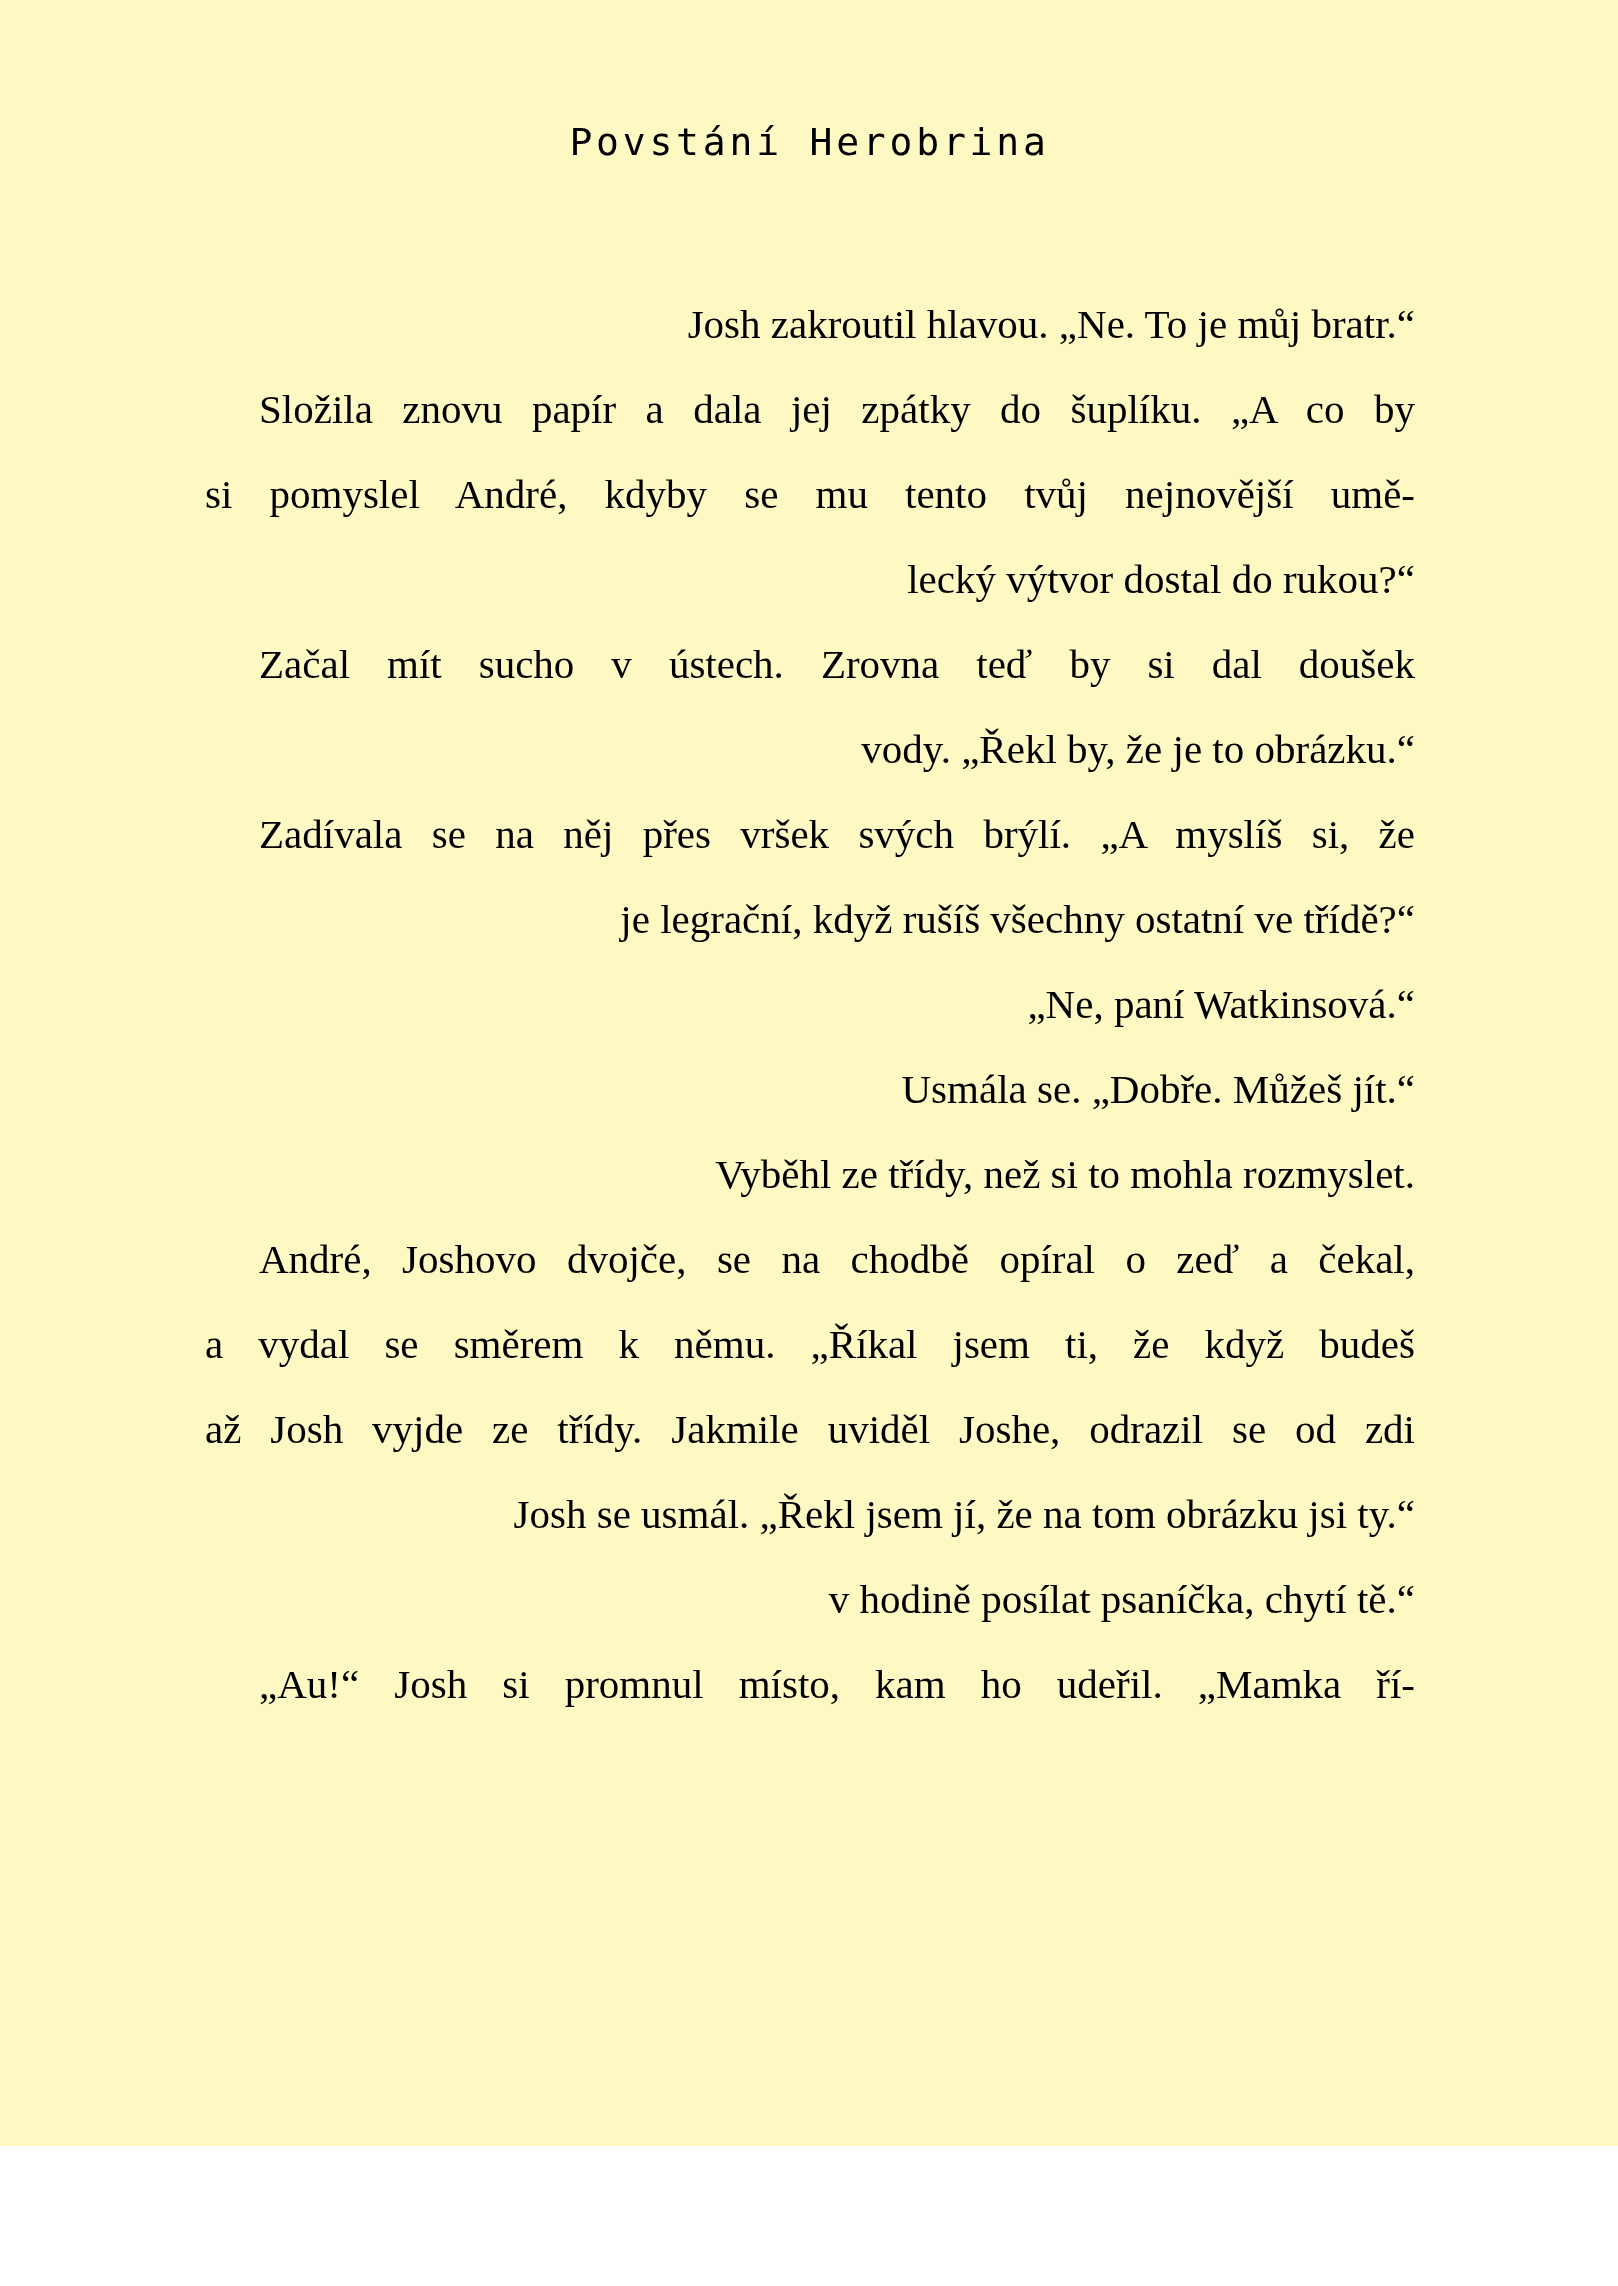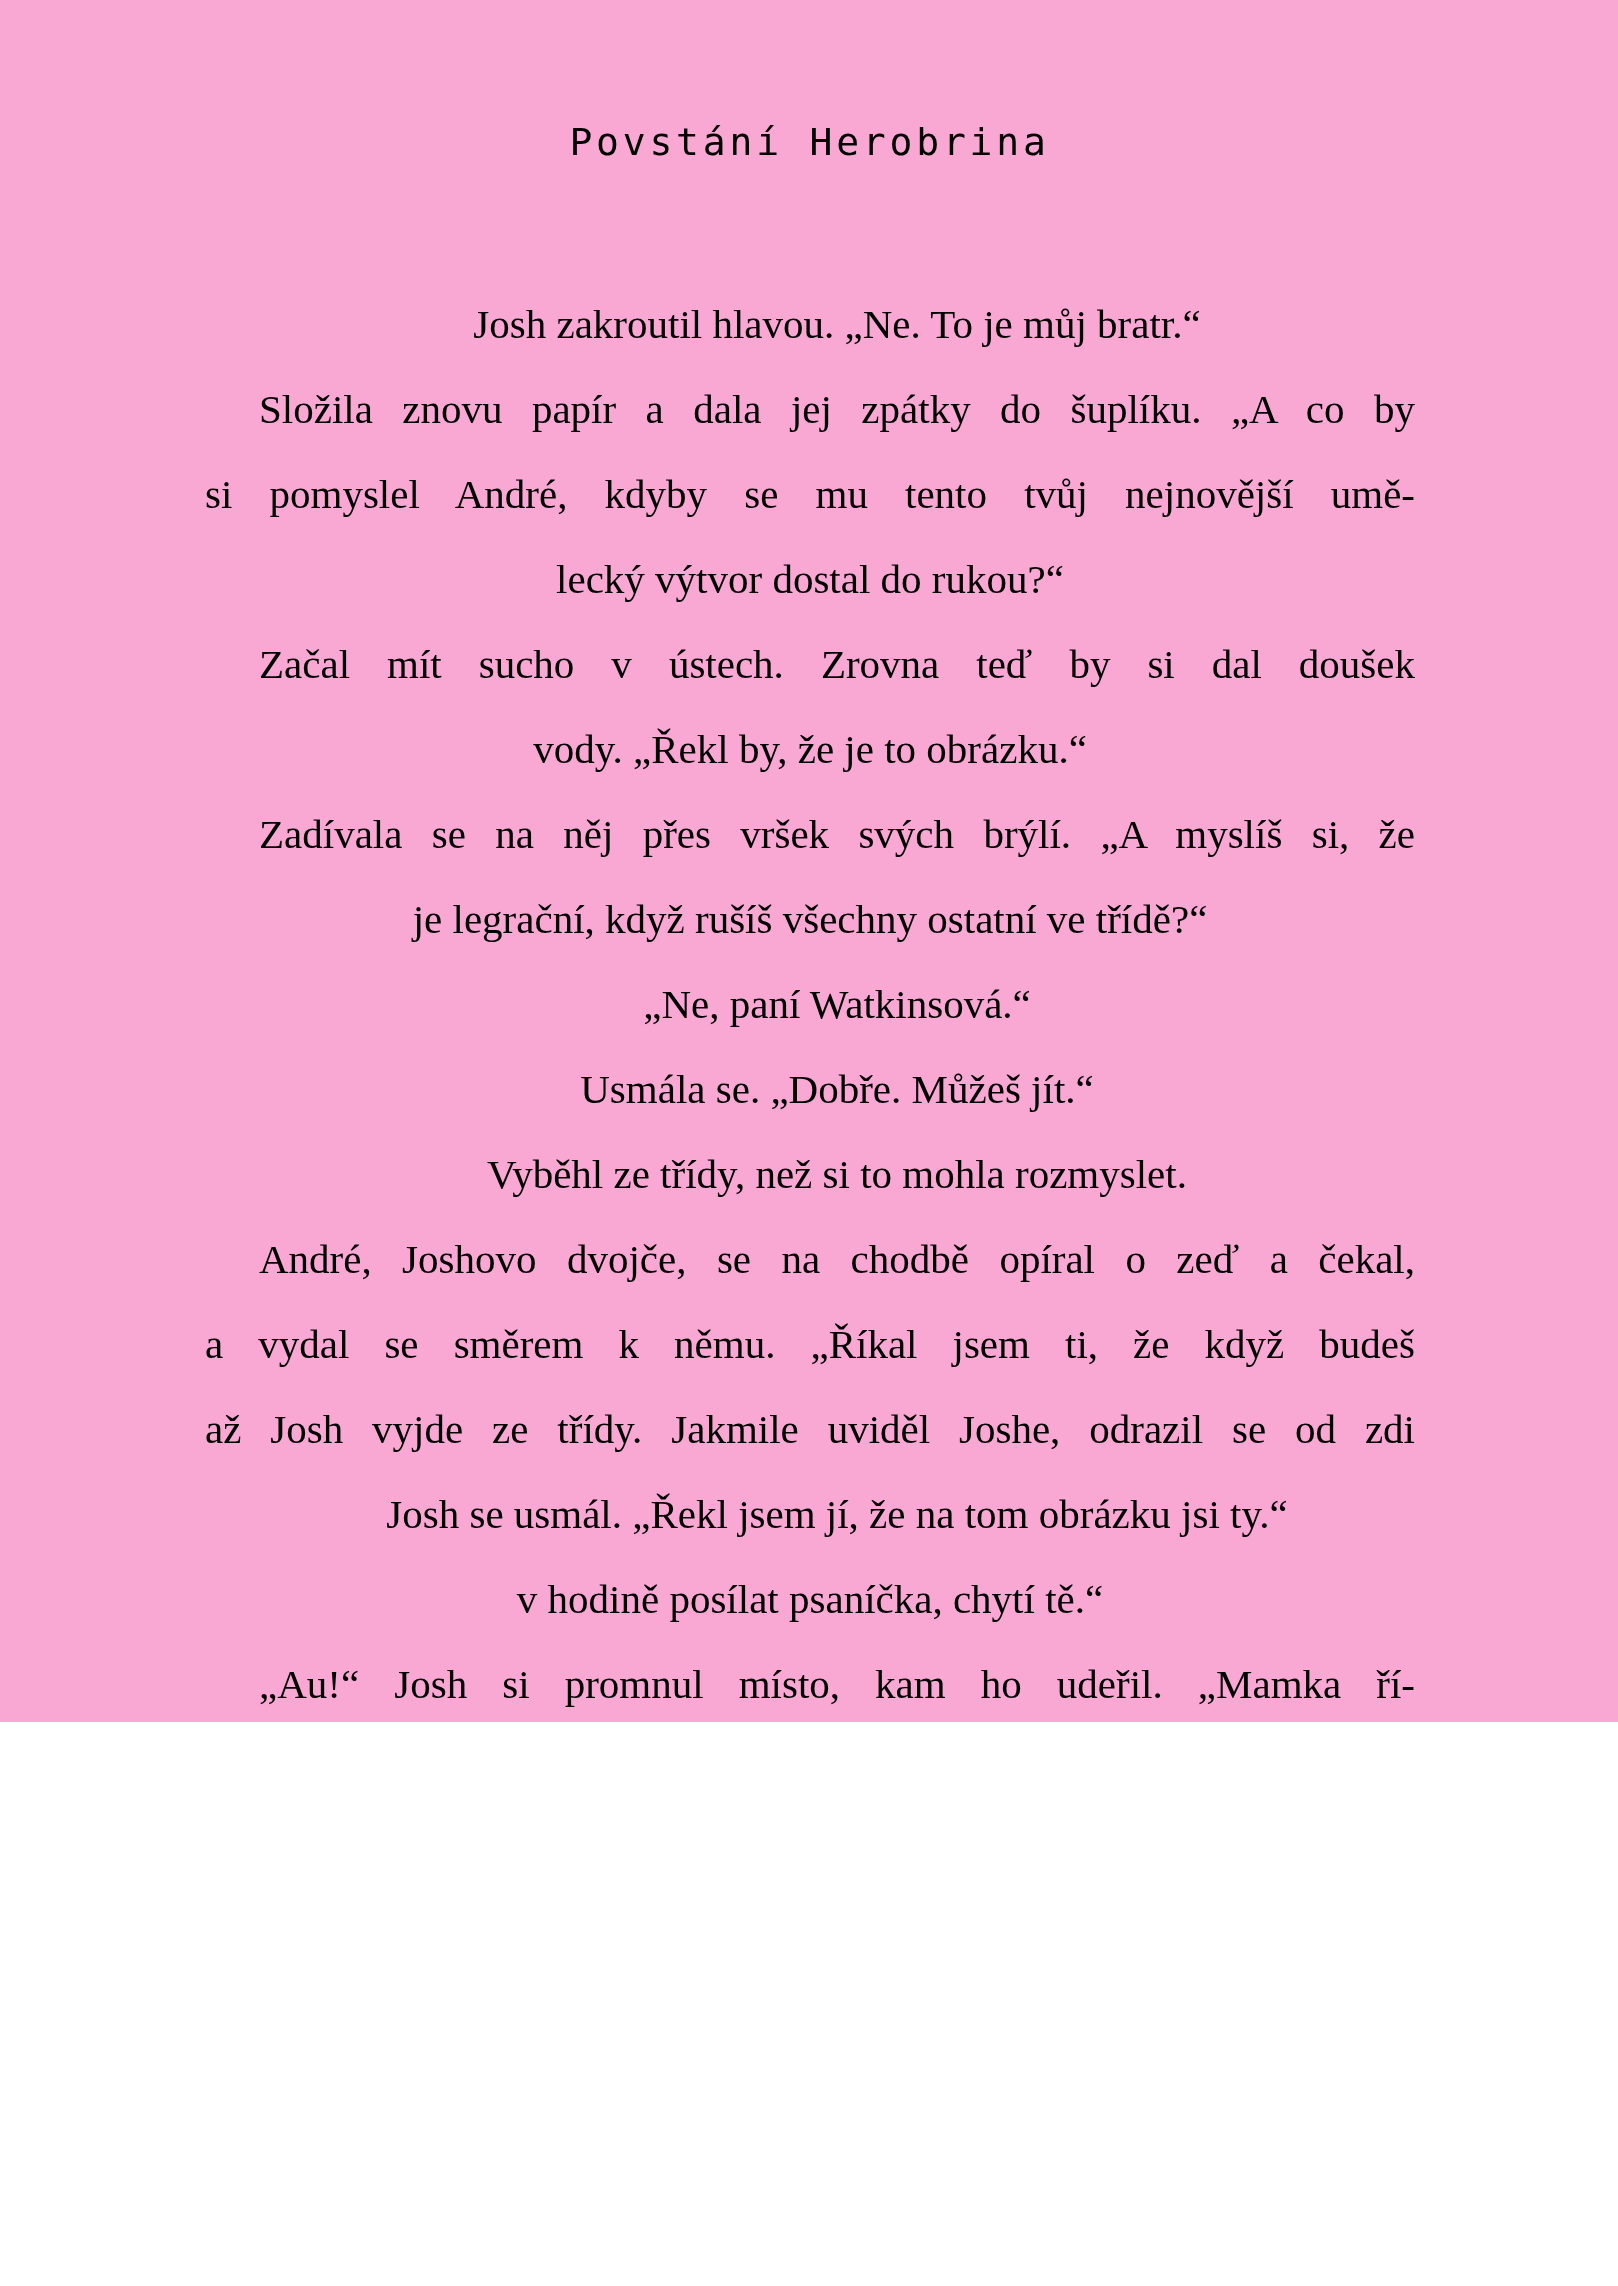--- a/index.html
+++ b/index.html
@@ -3,22 +3,22 @@
 <meta charset="utf-8">
 <style>
   html, body {
     margin: 0;
     padding: 0;
     background: #ffffff;
   }
   .page {
     position: relative;
     width: 1619px;
-    height: 1722px;
-    background: #f9a8d4;
+    height: 2146px;
+    background: #fef9c3;
     color: #000000;
     overflow: hidden;
   }
   .running-header {
     position: absolute;
     top: 121px;
     left: 0;
     width: 1619px;
     text-align: center;
     font-family: "DejaVu Sans Mono", monospace;
@@ -34,21 +34,21 @@
     top: 282px;
     width: 1210px;
     font-family: "Liberation Serif", "DejaVu Serif", serif;
     font-size: 41px;
     color: #000000;
   }
   .line {
     height: 85px;
     line-height: 85px;
     white-space: nowrap;
-    text-align: center;
+    text-align: right;
   }
   .line.justify {
     white-space: normal;
     text-align: justify;
     text-align-last: justify;
     text-justify: inter-word;
   }
   .line.indent {
     padding-left: 54px;
   }

